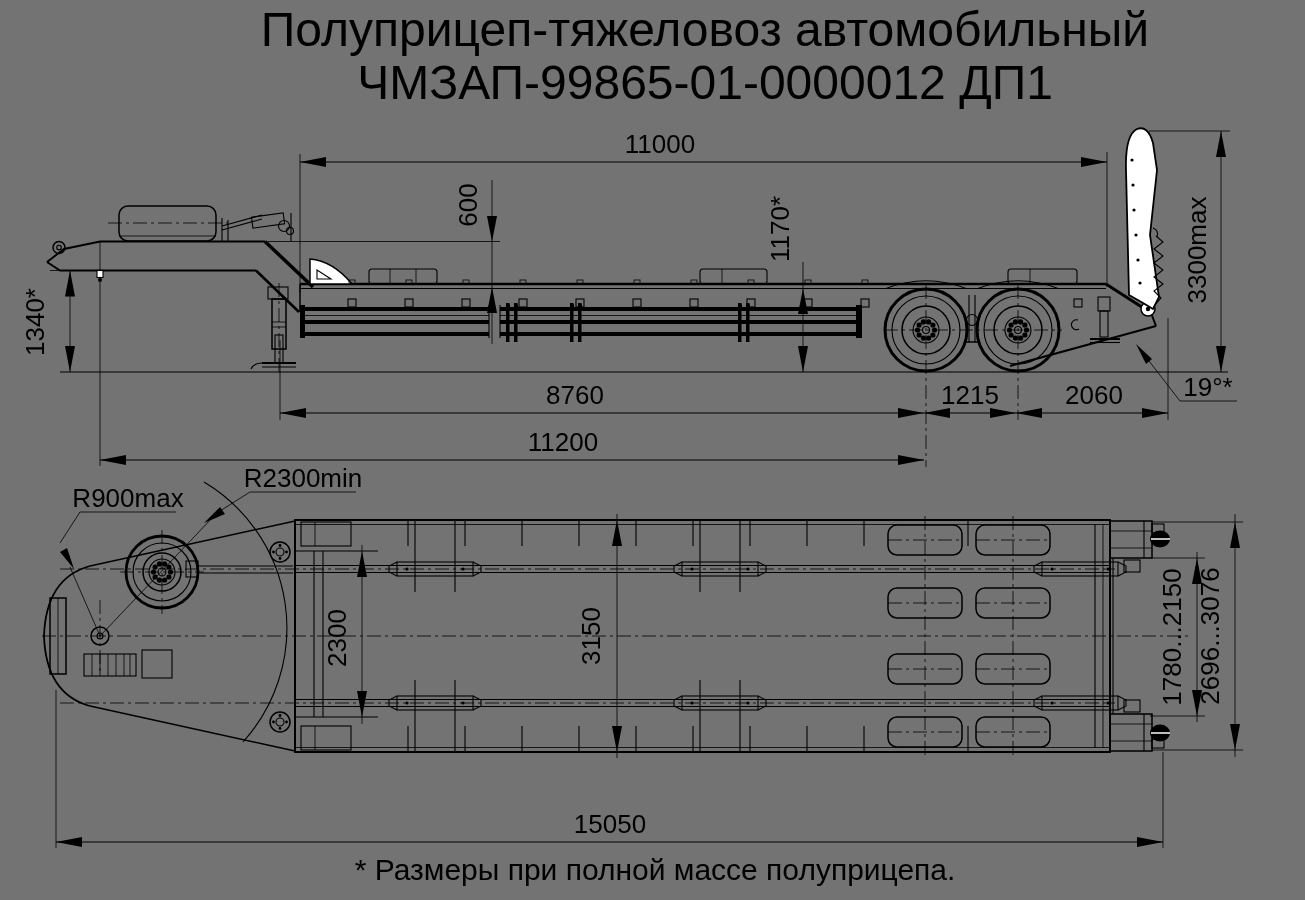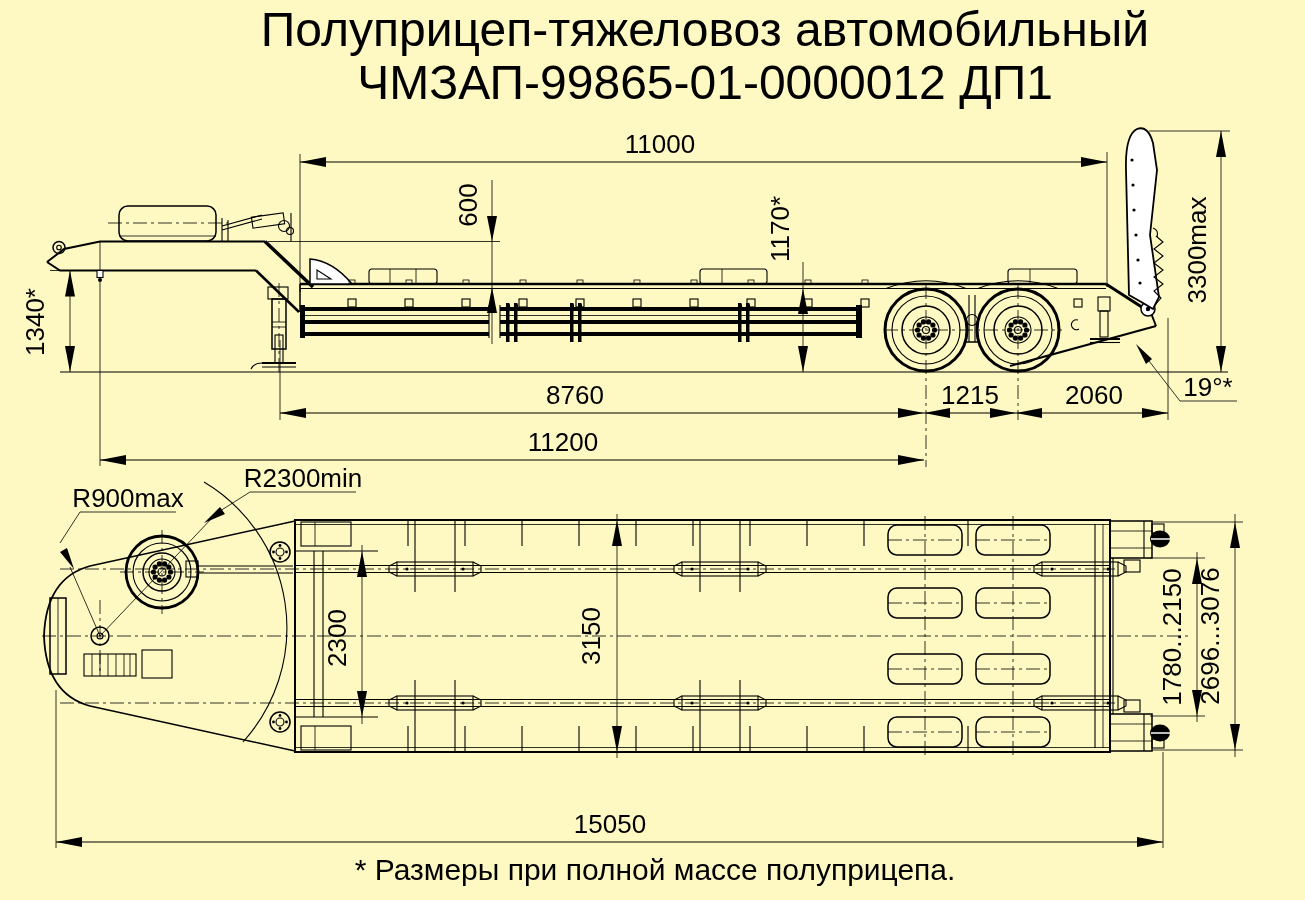--- a/index.html
+++ b/index.html
@@ -1,16 +1,16 @@
 <!DOCTYPE html>
 <html><head>
 <meta charset="utf-8">
 <style>
   html,body{margin:0;padding:0;background:#ffffff;}
-  .page{position:relative;width:1305px;height:900px;background:#fef9c3;overflow:hidden;
+  .page{position:relative;width:1305px;height:900px;background:#737373;overflow:hidden;
         font-family:"Liberation Sans", sans-serif;}
   svg{display:block;}
   text{fill:#000;font-family:"Liberation Sans", sans-serif;}
   .t-title{font-size:48px;}
   .t-dim{font-size:26px;}
   .t-note{font-size:30px;}
   .ln{stroke:#000;fill:none;}
   .w05{stroke-width:0.8;} .w1{stroke-width:1.1;} .w15{stroke-width:1.5;}
   .w2{stroke-width:2;} .w25{stroke-width:2.5;} .w3{stroke-width:3;} .w4{stroke-width:4;}
   .dd{stroke-dasharray:14 4 3 4;}

